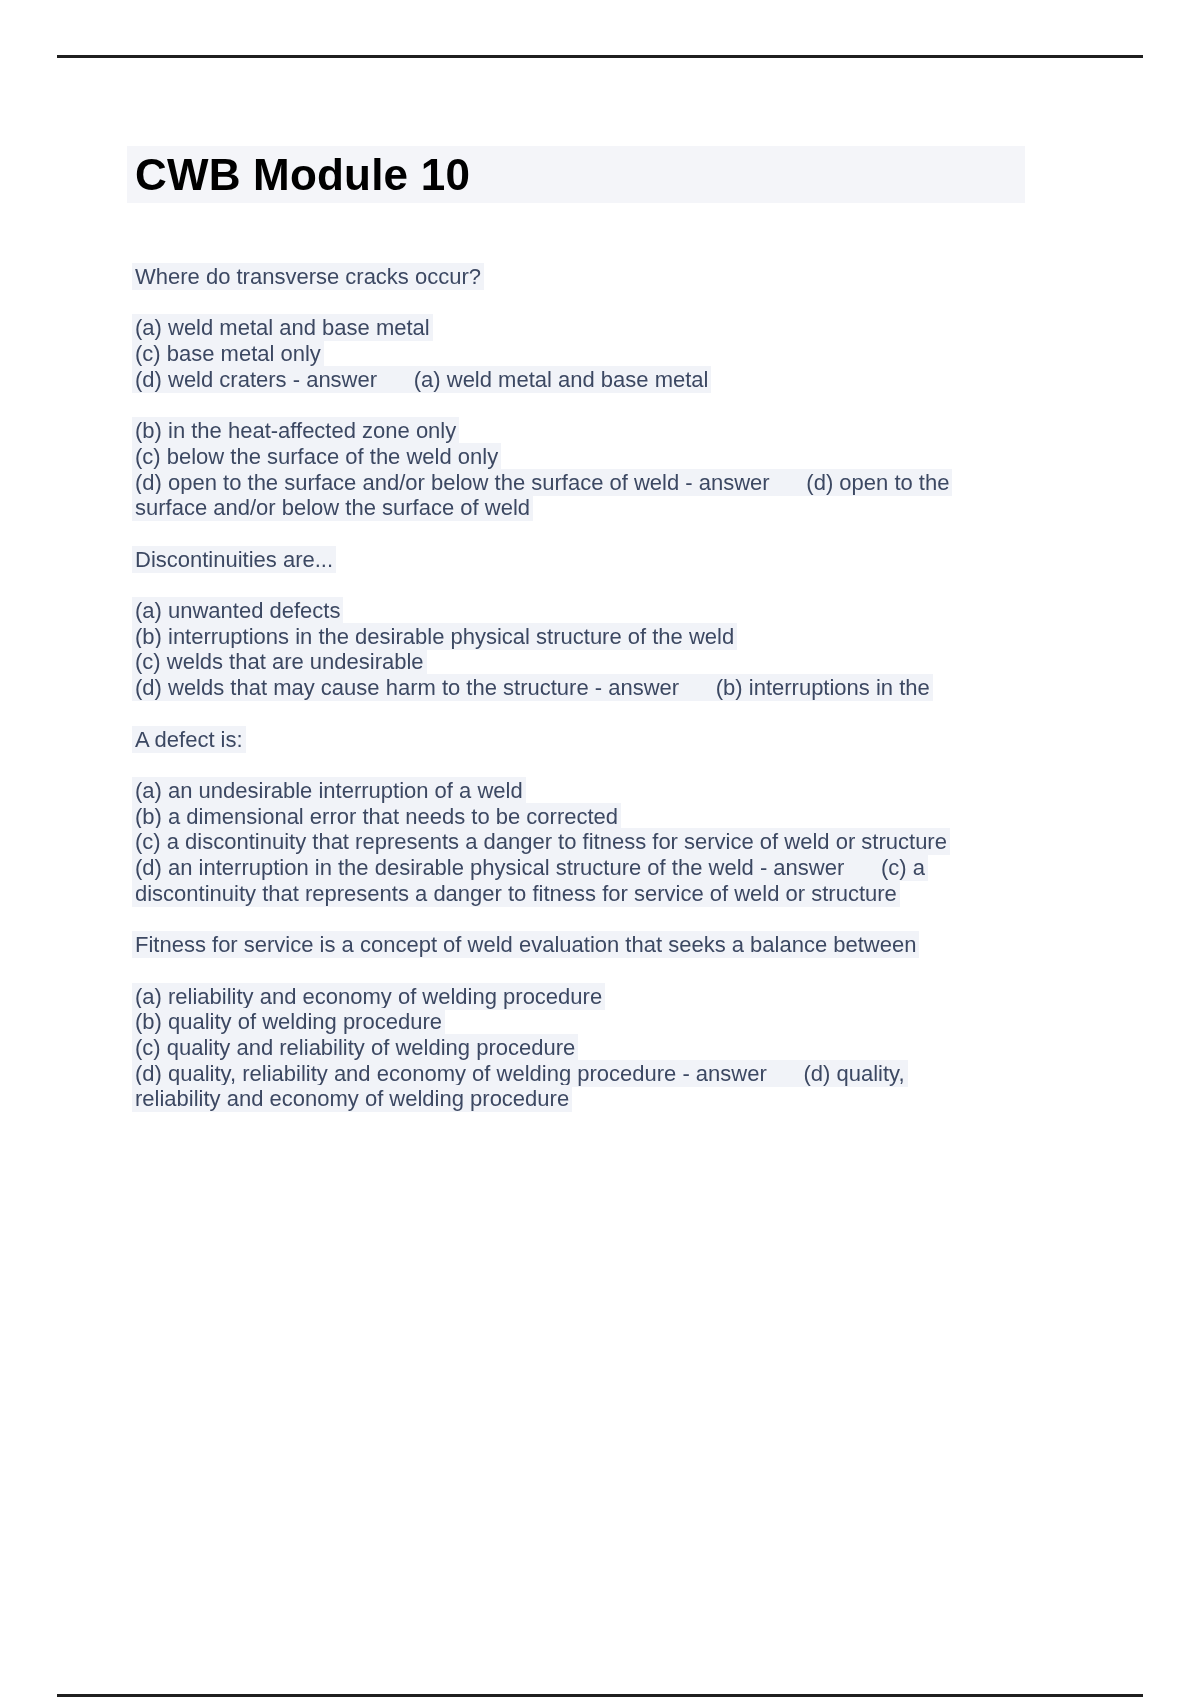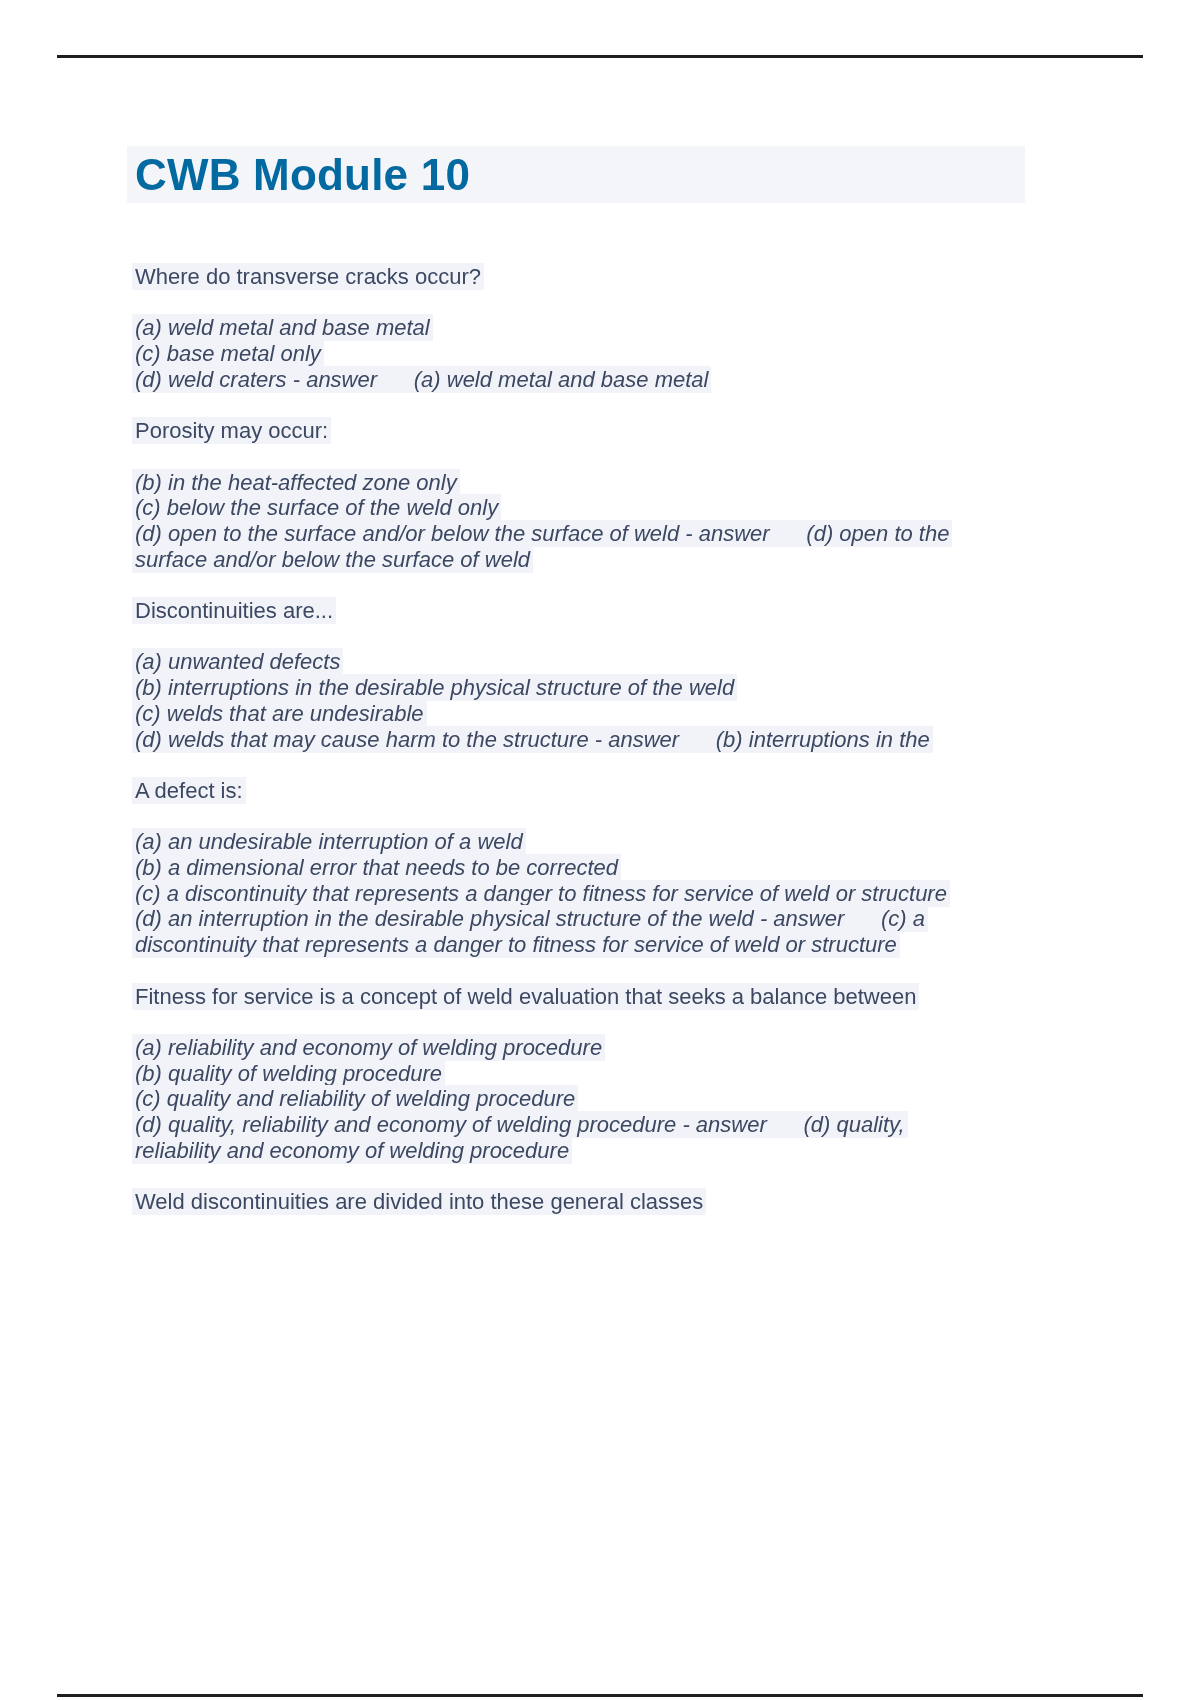--- a/index.html
+++ b/index.html
@@ -31,34 +31,34 @@
     width: 898px;
     height: 57px;
     background: #f4f5f9;
     display: flex;
     align-items: center;
   }
   .title-text {
     padding-left: 8px;
     font-size: 44px;
     font-weight: bold;
-    color: #0369a1;
+    color: #000000;
     letter-spacing: 0.2px;
   }
   .content {
     position: absolute;
     left: 135px;
     top: 264px;
     width: 952px;
     font-size: 22px;
     line-height: 25.7px;
     color: #3c4862;
   }
   .q-para { margin: 0 0 25.7px 0; }
-  .opts   { margin: 0 0 25.7px 0; font-style: italic; }
+  .opts   { margin: 0 0 25.7px 0; }
   .line   { white-space: nowrap; }
   .hl {
     background: #f1f3f8;
     padding: 1px 3px;
     margin-left: -3px;
   }
 </style>
 </head>
 <body>
 
@@ -72,21 +72,20 @@
   <div class="content">
       <div>
         <div class="q-para line"><span class="hl">Where do transverse cracks occur?</span></div>
         <div class="opts">
           <div class="line"><span class="hl">(a) weld metal and base metal</span></div>
           <div class="line"><span class="hl">(c) base metal only</span></div>
           <div class="line"><span class="hl">(d) weld craters - answer&nbsp;&nbsp;&nbsp;&nbsp;&nbsp;&nbsp;(a) weld metal and base metal</span></div>
         </div>
       </div>
       <div>
-        <div class="q-para line"><span class="hl">Porosity may occur:</span></div>
         <div class="opts">
           <div class="line"><span class="hl">(b) in the heat-affected zone only</span></div>
           <div class="line"><span class="hl">(c) below the surface of the weld only</span></div>
           <div class="line"><span class="hl">(d) open to the surface and/or below the surface of weld - answer&nbsp;&nbsp;&nbsp;&nbsp;&nbsp;&nbsp;(d) open to the</span></div>
           <div class="line"><span class="hl">surface and/or below the surface of weld</span></div>
         </div>
       </div>
       <div>
         <div class="q-para line"><span class="hl">Discontinuities are...</span></div>
         <div class="opts">
@@ -109,19 +108,16 @@
       <div>
         <div class="q-para line"><span class="hl">Fitness for service is a concept of weld evaluation that seeks a balance between</span></div>
         <div class="opts">
           <div class="line"><span class="hl">(a) reliability and economy of welding procedure</span></div>
           <div class="line"><span class="hl">(b) quality of welding procedure</span></div>
           <div class="line"><span class="hl">(c) quality and reliability of welding procedure</span></div>
           <div class="line"><span class="hl">(d) quality, reliability and economy of welding procedure - answer&nbsp;&nbsp;&nbsp;&nbsp;&nbsp;&nbsp;(d) quality,</span></div>
           <div class="line"><span class="hl">reliability and economy of welding procedure</span></div>
         </div>
       </div>
-      <div>
-        <div class="q-para line"><span class="hl">Weld discontinuities are divided into these general classes</span></div>
-      </div>
     </div>
 
   <div class="rule rule-bottom"></div>
 </div>
 
 </body></html>

